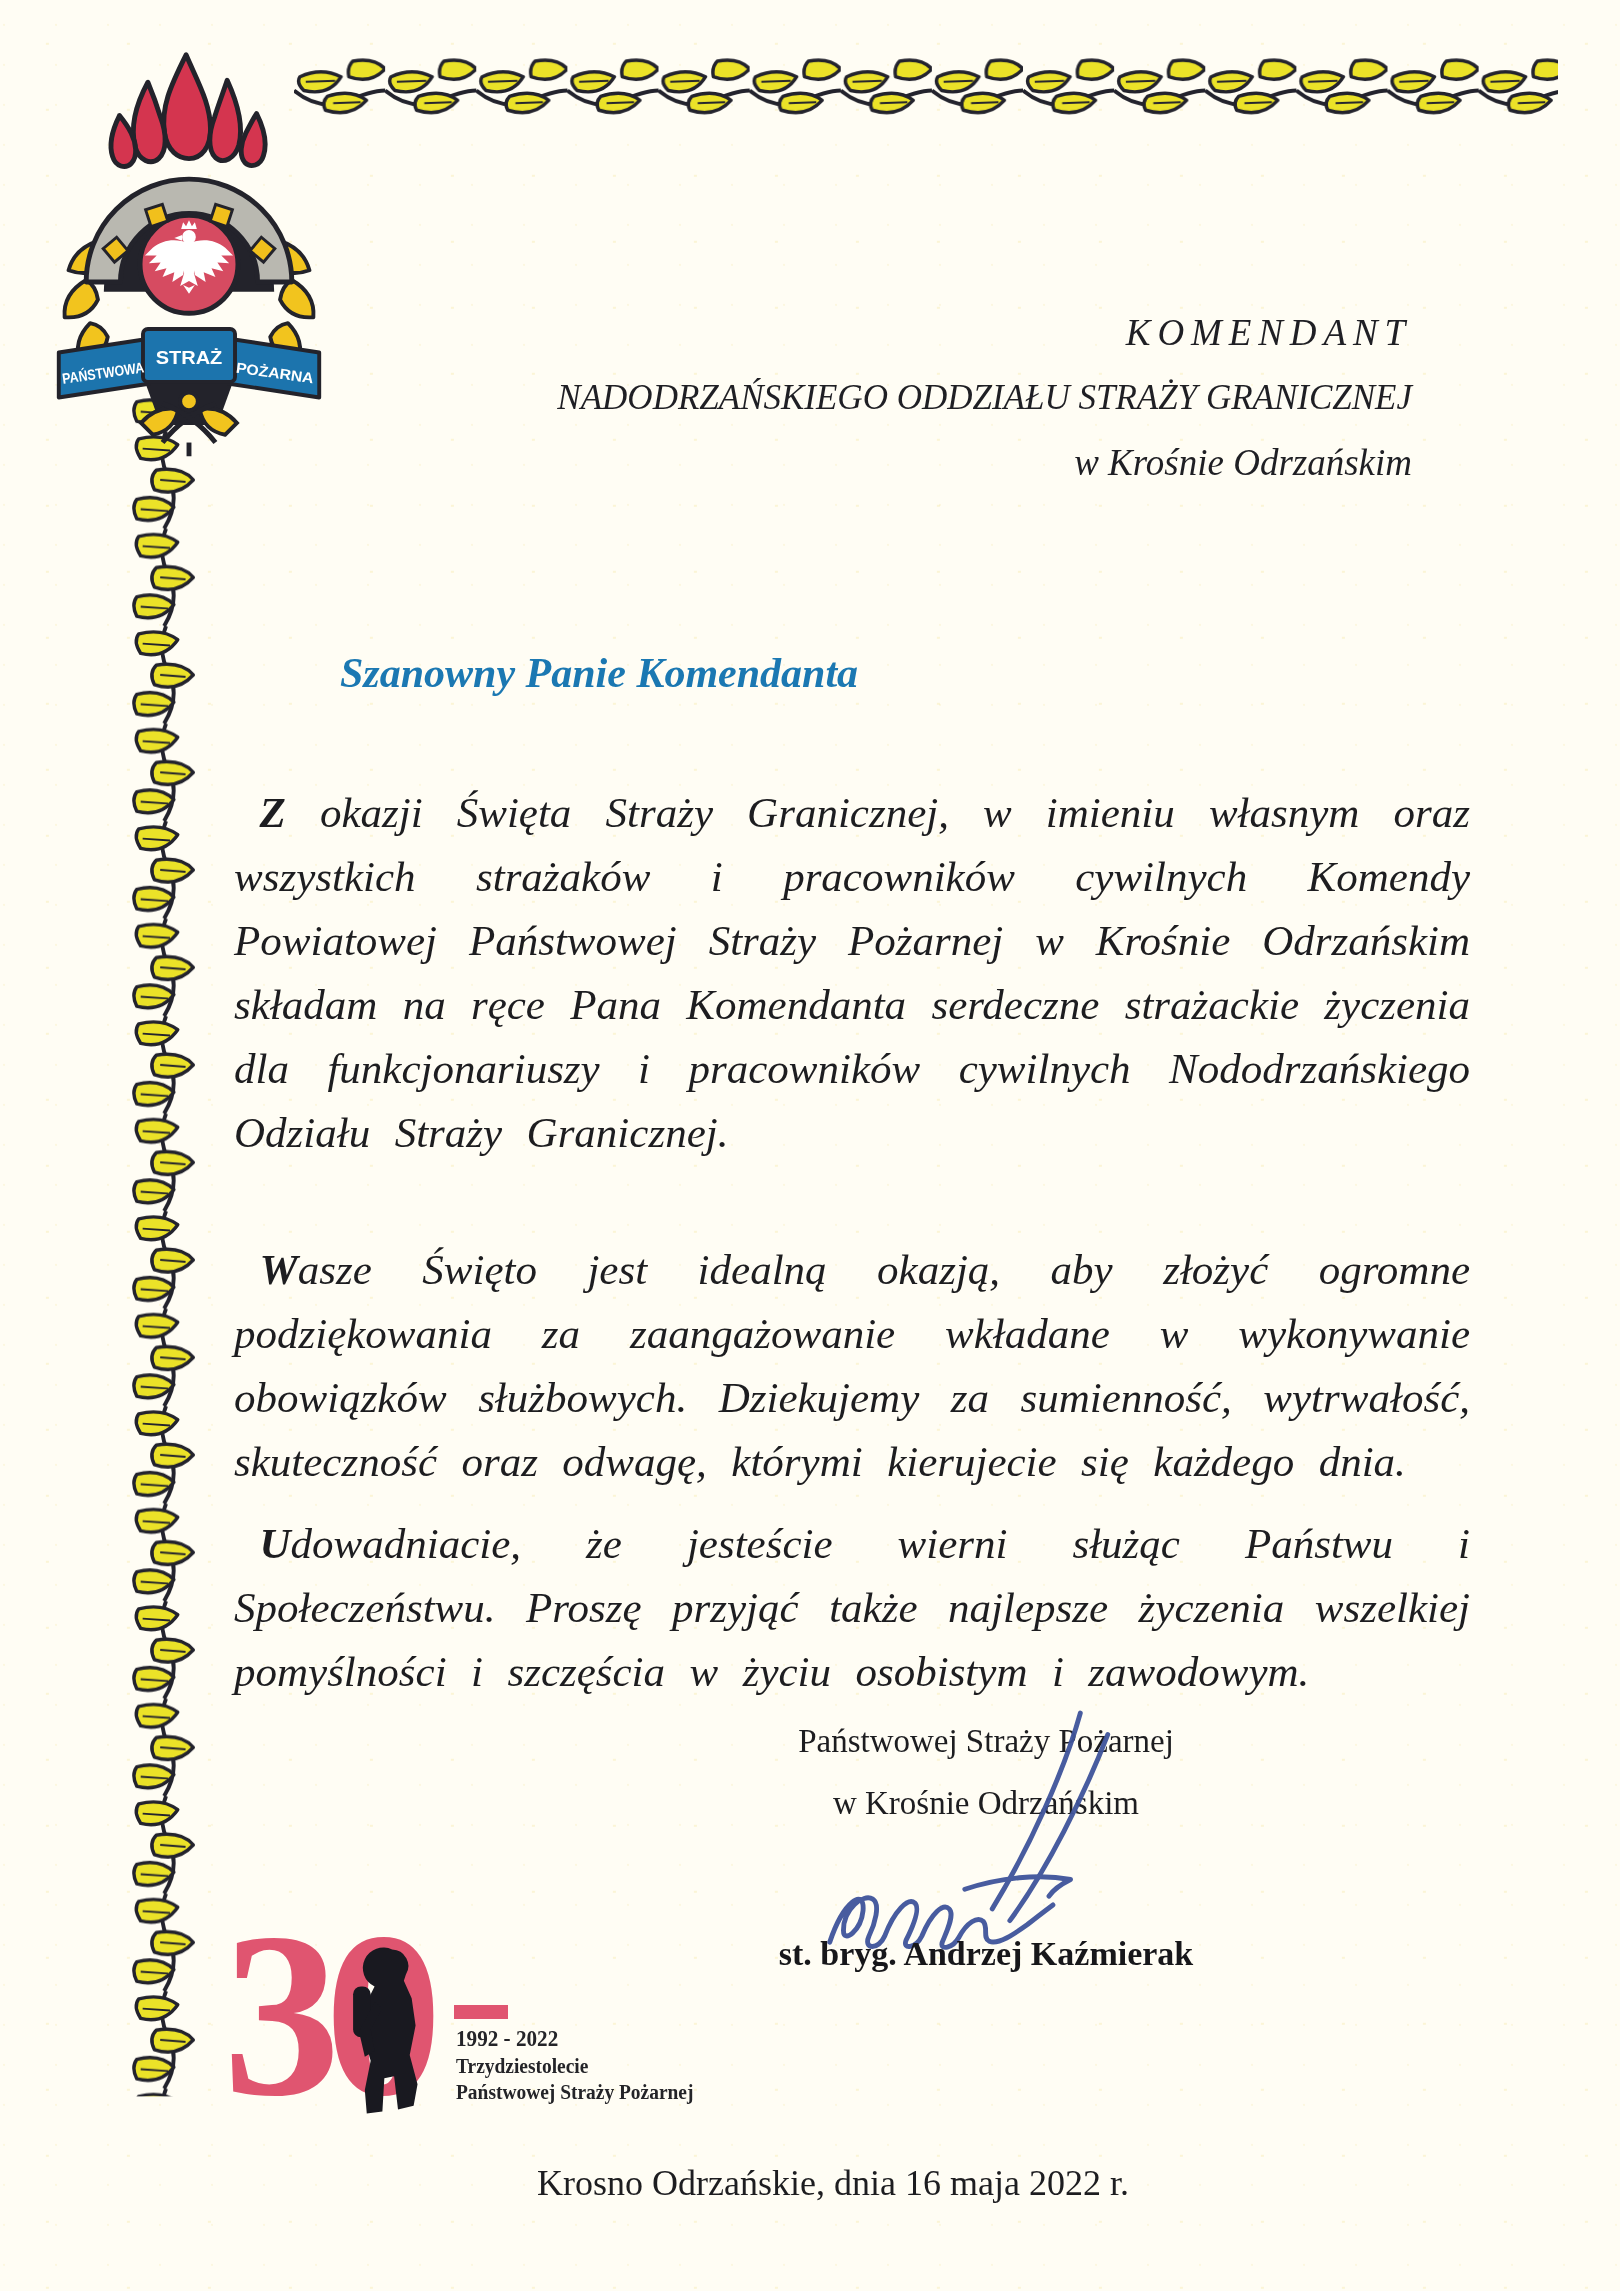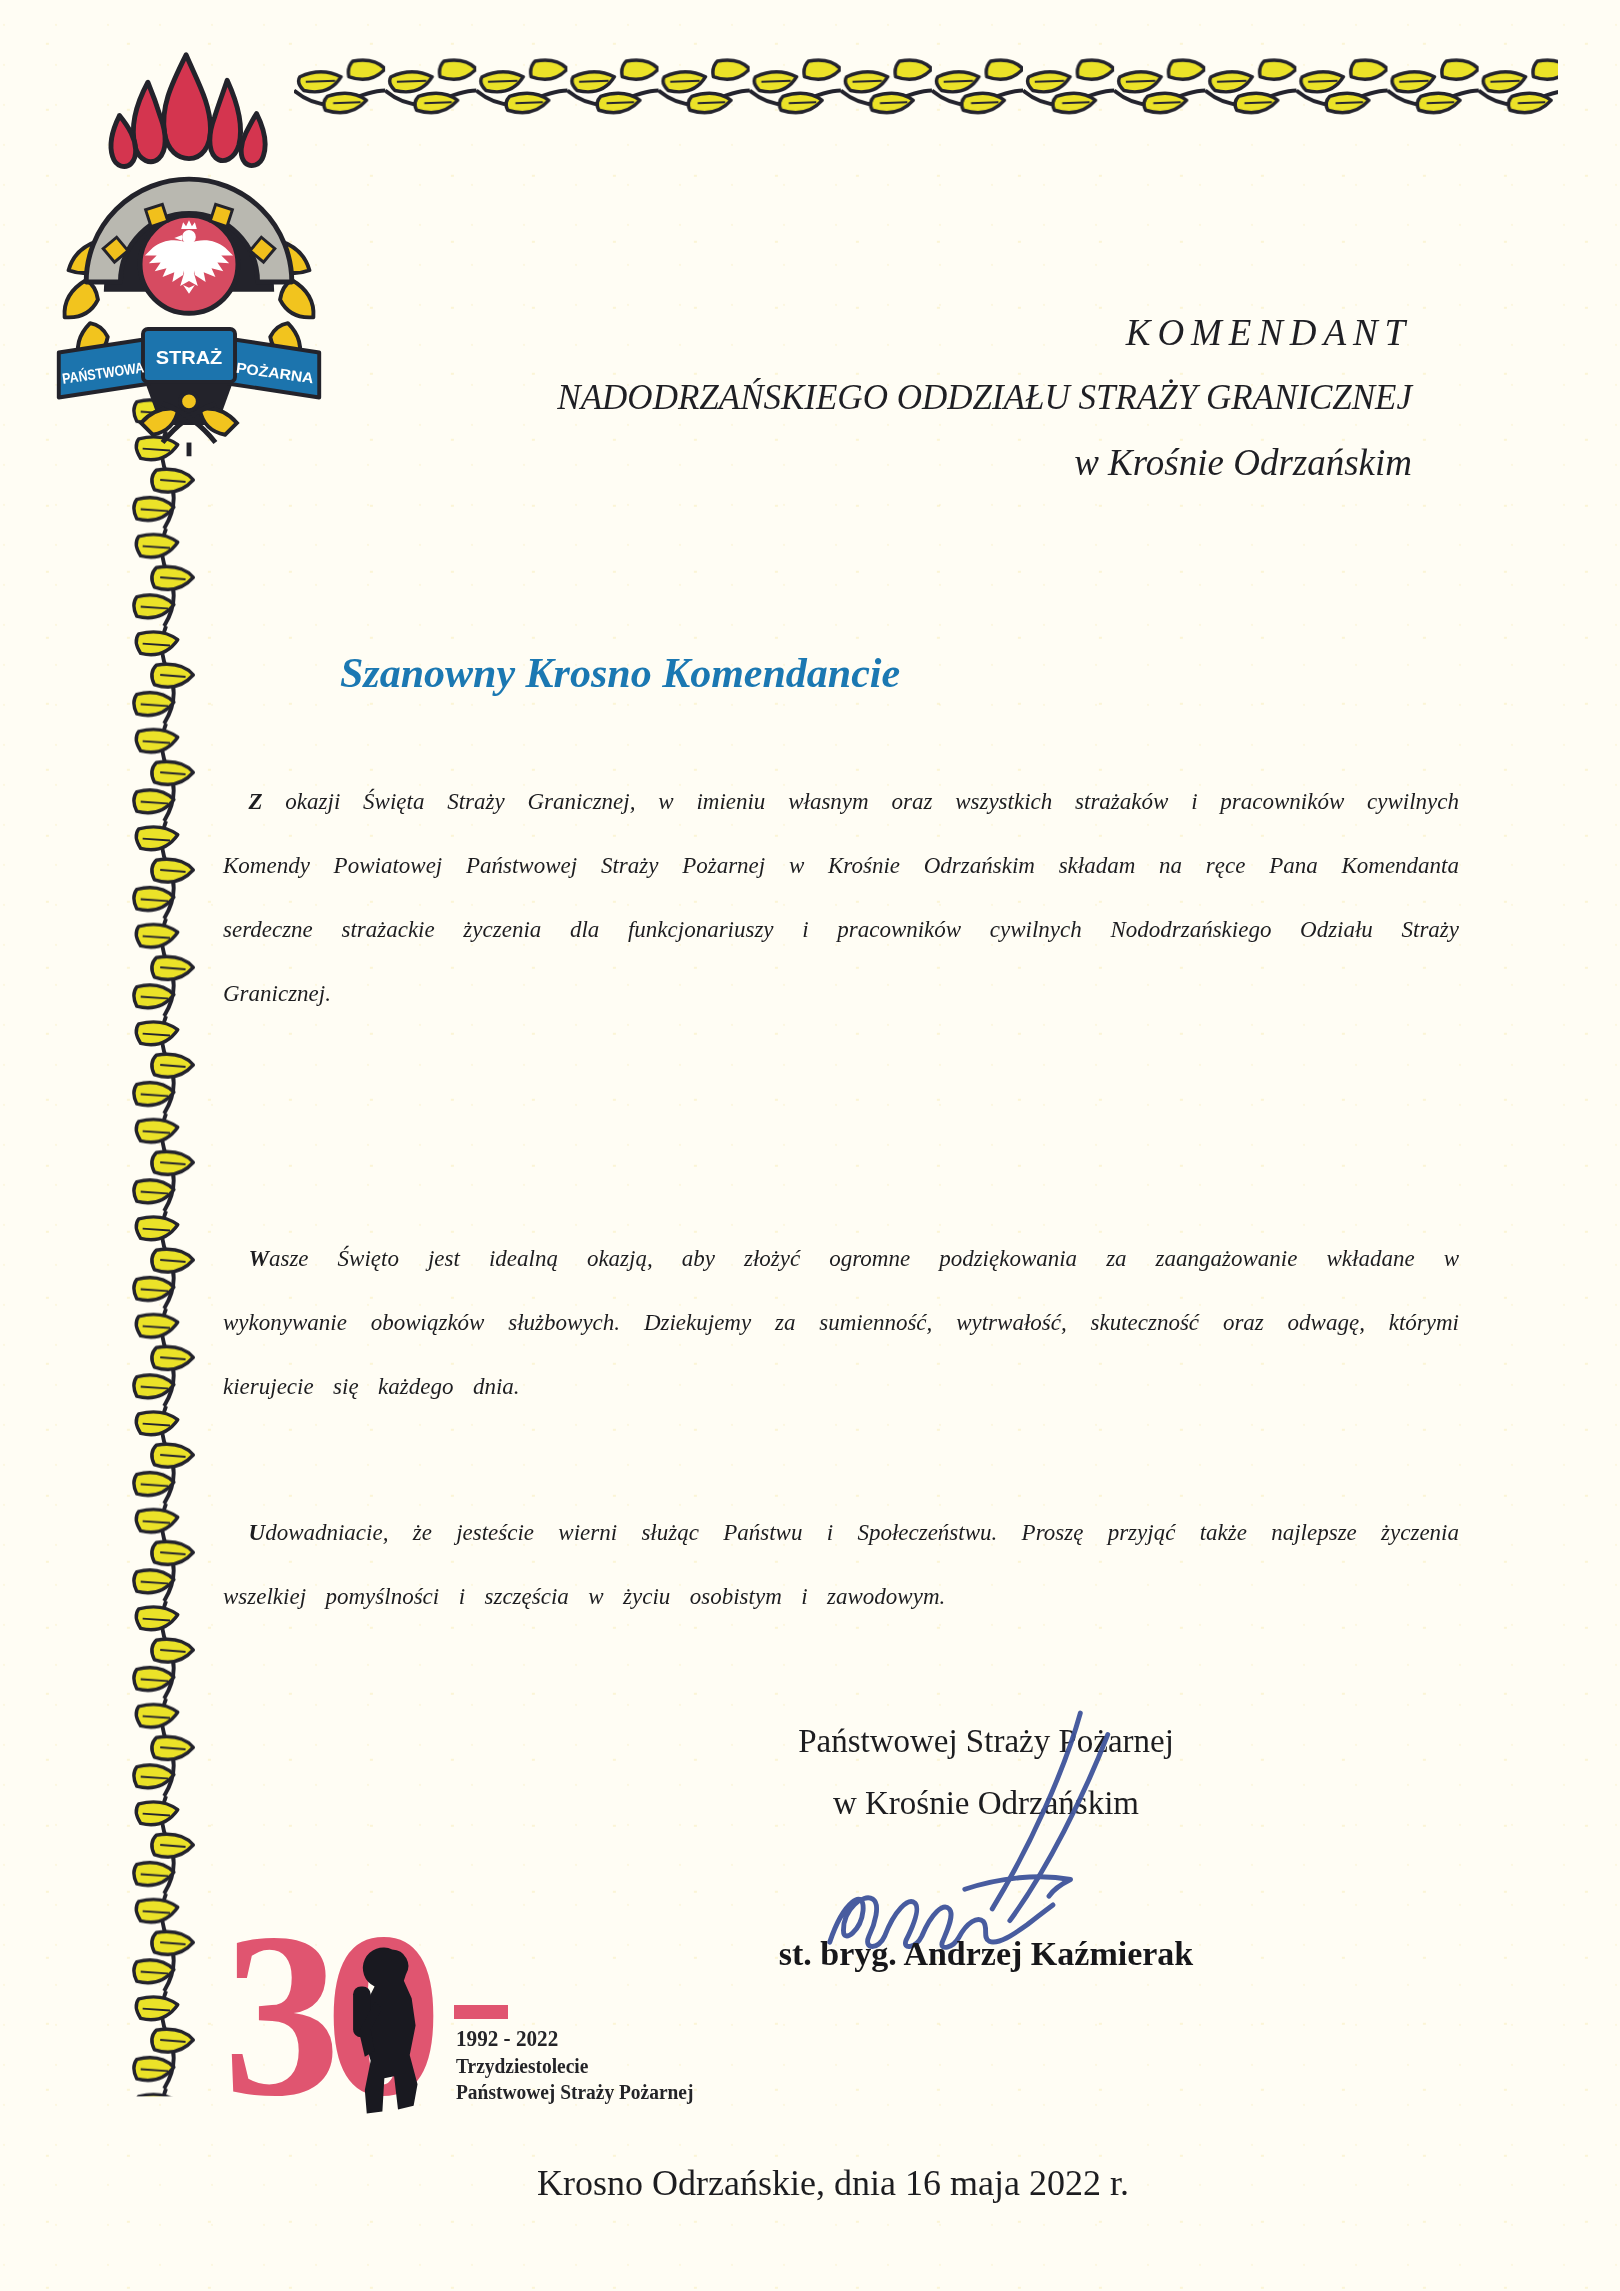--- a/index.html
+++ b/index.html
@@ -29,22 +29,22 @@
   .ht-line{line-height:65px;font-size:35px;}
   .ht-line.sp{letter-spacing:6.9px;font-size:37px;}
   .ht-line.small{font-size:37px;}
 
   .salutation{
     position:absolute;top:649px;left:340px;
     font-size:42px;font-weight:bold;font-style:italic;color:#1b78b2;
   }
 
   .par{
-    position:absolute;left:218px;width:1236px;margin:5px;
-    text-align:justify;font-style:italic;font-size:23px;line-height:64px;
+    position:absolute;left:218px;width:1236px;margin:16px;
+    text-align:justify;font-style:italic;font-size:43px;line-height:64px;
     word-spacing:13.7px;text-indent:25.5px;color:#1d1d20;
   }
   .par .initial{font-weight:bold;}
   .par1{top:765px;}
   .par2{top:1222px;}
   .par3{top:1496px;}
 
   .sig-block{
     position:absolute;top:1710px;left:686px;width:600px;text-align:center;
     font-size:33px;line-height:62px;color:#1d1d20;
@@ -178,21 +178,21 @@
     <text class="banner-text" x="145" y="324" font-size="19" textLength="68" lengthAdjust="spacingAndGlyphs">STRAŻ</text>
     <text class="banner-text" x="232" y="338" font-size="15" textLength="80" lengthAdjust="spacingAndGlyphs" transform="rotate(8 232 338)">POŻARNA</text>
   </svg>
 
   <div class="header-titles">
     <div class="ht-line sp">KOMENDANT</div>
     <div class="ht-line">NADODRZAŃSKIEGO ODDZIAŁU STRAŻY GRANICZNEJ</div>
     <div class="ht-line small">w Krośnie Odrzańskim</div>
   </div>
 
-  <div class="salutation">Szanowny Krosno Komendancie</div>
+  <div class="salutation">Szanowny Panie Komendanta</div>
 
   <p class="par par1"><span class="initial">Z</span><span> okazji Święta Straży Granicznej, w imieniu własnym oraz wszystkich strażaków i pracowników cywilnych Komendy Powiatowej Państwowej Straży Pożarnej w Krośnie Odrzańskim składam na ręce Pana Komendanta serdeczne strażackie życzenia dla funkcjonariuszy i pracowników cywilnych Nododrzańskiego Odziału Straży Granicznej.</span></p>
 
   <p class="par par2"><span class="initial">W</span><span>asze Święto jest idealną okazją, aby złożyć ogromne podziękowania za zaangażowanie wkładane w wykonywanie obowiązków służbowych. Dziekujemy za sumienność, wytrwałość, skuteczność oraz odwagę, którymi kierujecie się każdego dnia.</span></p>
 
   <p class="par par3"><span class="initial">U</span><span>dowadniacie, że jesteście wierni służąc Państwu i Społeczeństwu. Proszę przyjąć także najlepsze życzenia wszelkiej pomyślności i szczęścia w życiu osobistym i zawodowym.</span></p>
 
   <div class="sig-block">
     <div>Państwowej Straży Pożarnej</div>
     <div>w Krośnie Odrzańskim</div>

